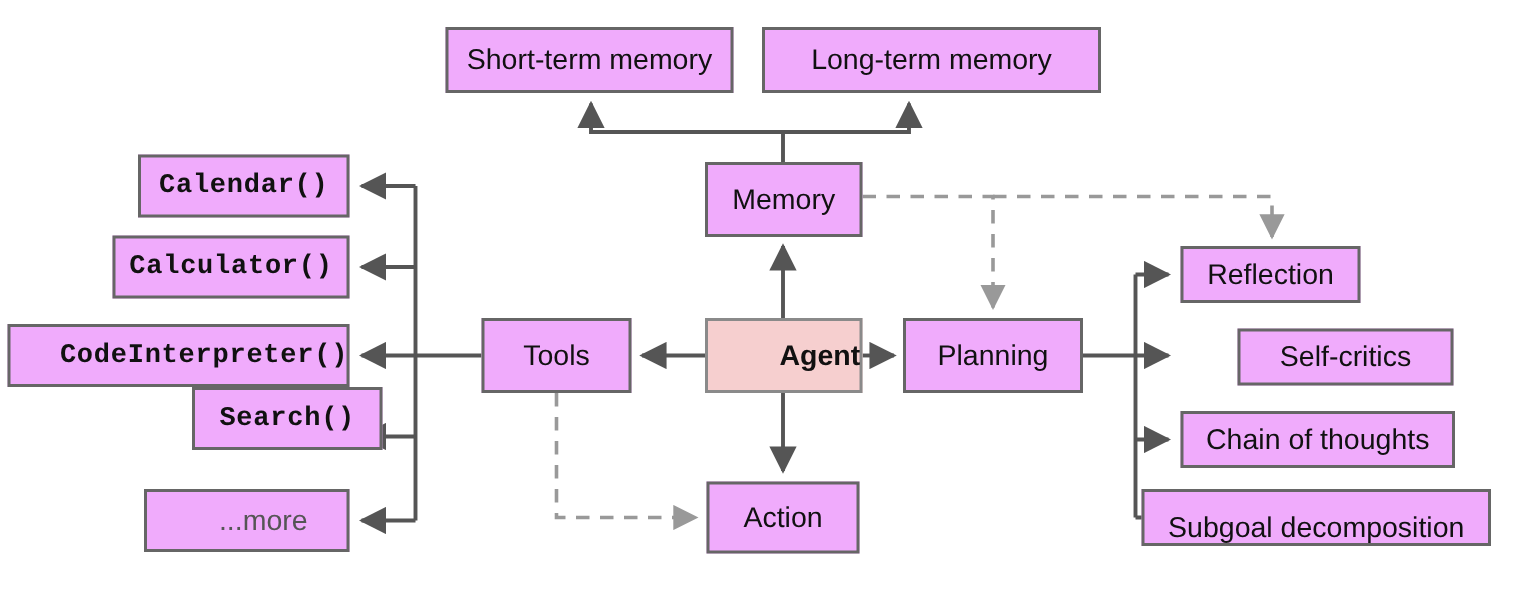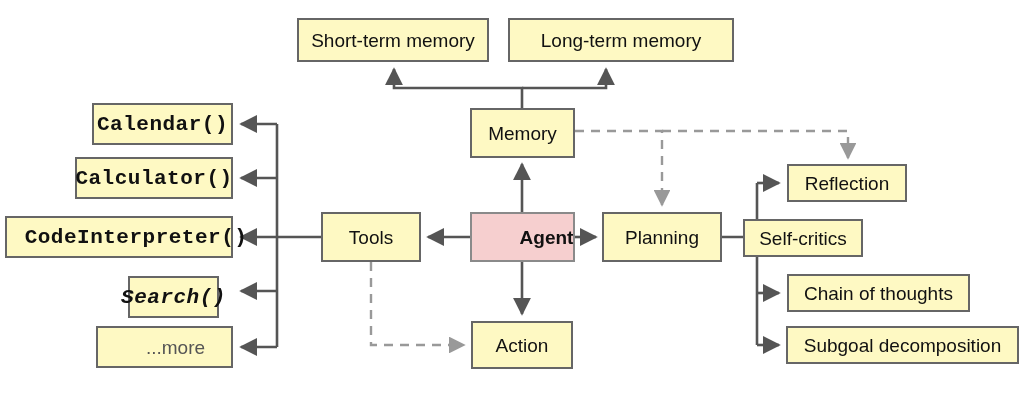--- a/index.html
+++ b/index.html
@@ -19,35 +19,35 @@
     position: absolute;
     left: 0;
     top: 0;
     width: 1024px;
     height: 406px;
     pointer-events: none;
   }
   .node {
     position: absolute;
     box-sizing: border-box;
-    background: #fef9c3;
+    background: #f0abfc;
     border: 2px solid #666666;
     display: flex;
     align-items: center;
     justify-content: center;
     color: #111111;
     font-size: 19px;
     line-height: 1;
     text-align: center;
     white-space: nowrap;
   }
   .node.mono {
     font-family: "Liberation Mono", "DejaVu Sans Mono", monospace;
     font-weight: bold;
-    font-size: 21px;
+    font-size: 18px;
     letter-spacing: 0.5px;
     justify-content: center;
   }
   .node.accent {
     background: #f6cfcf;
     border-color: #8a8a8a;
     font-weight: bold;
   }
   .node.muted {
     color: #555555;
@@ -133,33 +133,33 @@
 
   <div class="node mono" style="left:92px; top:103px; width:141px; height:42px;">
     <span>Calendar()</span>
   </div>
   <div class="node mono" style="left:75px; top:157px; width:158px; height:42px;">
     <span>Calculator()</span>
   </div>
   <div class="node mono" style="left:5px; top:216px; width:228px; height:42px;padding-left:34px;">
     <span>CodeInterpreter()</span>
   </div>
-  <div class="node mono" style="left:128px; top:276px; width:91px; height:42px;font-style:italic;">
+  <div class="node mono" style="left:128px; top:258px; width:127px; height:42px;">
     <span>Search()</span>
   </div>
   <div class="node muted" style="left:96px; top:326px; width:137px; height:42px;">
     <span>...more</span>
   </div>
 
   <div class="node" style="left:787px; top:164px; width:120px; height:38px;">
     <span>Reflection</span>
   </div>
-  <div class="node" style="left:743px; top:219px; width:120px; height:38px;">
+  <div class="node" style="left:825px; top:219px; width:144px; height:38px;">
     <span>Self-critics</span>
   </div>
   <div class="node" style="left:787px; top:274px; width:183px; height:38px;">
     <span>Chain of thoughts</span>
   </div>
-  <div class="node" style="left:786px; top:326px; width:233px; height:38px;">
+  <div class="node" style="left:761px; top:326px; width:233px; height:38px;align-items:flex-end;">
     <span>Subgoal decomposition</span>
   </div>
 
 </div>
 
 </body></html>

